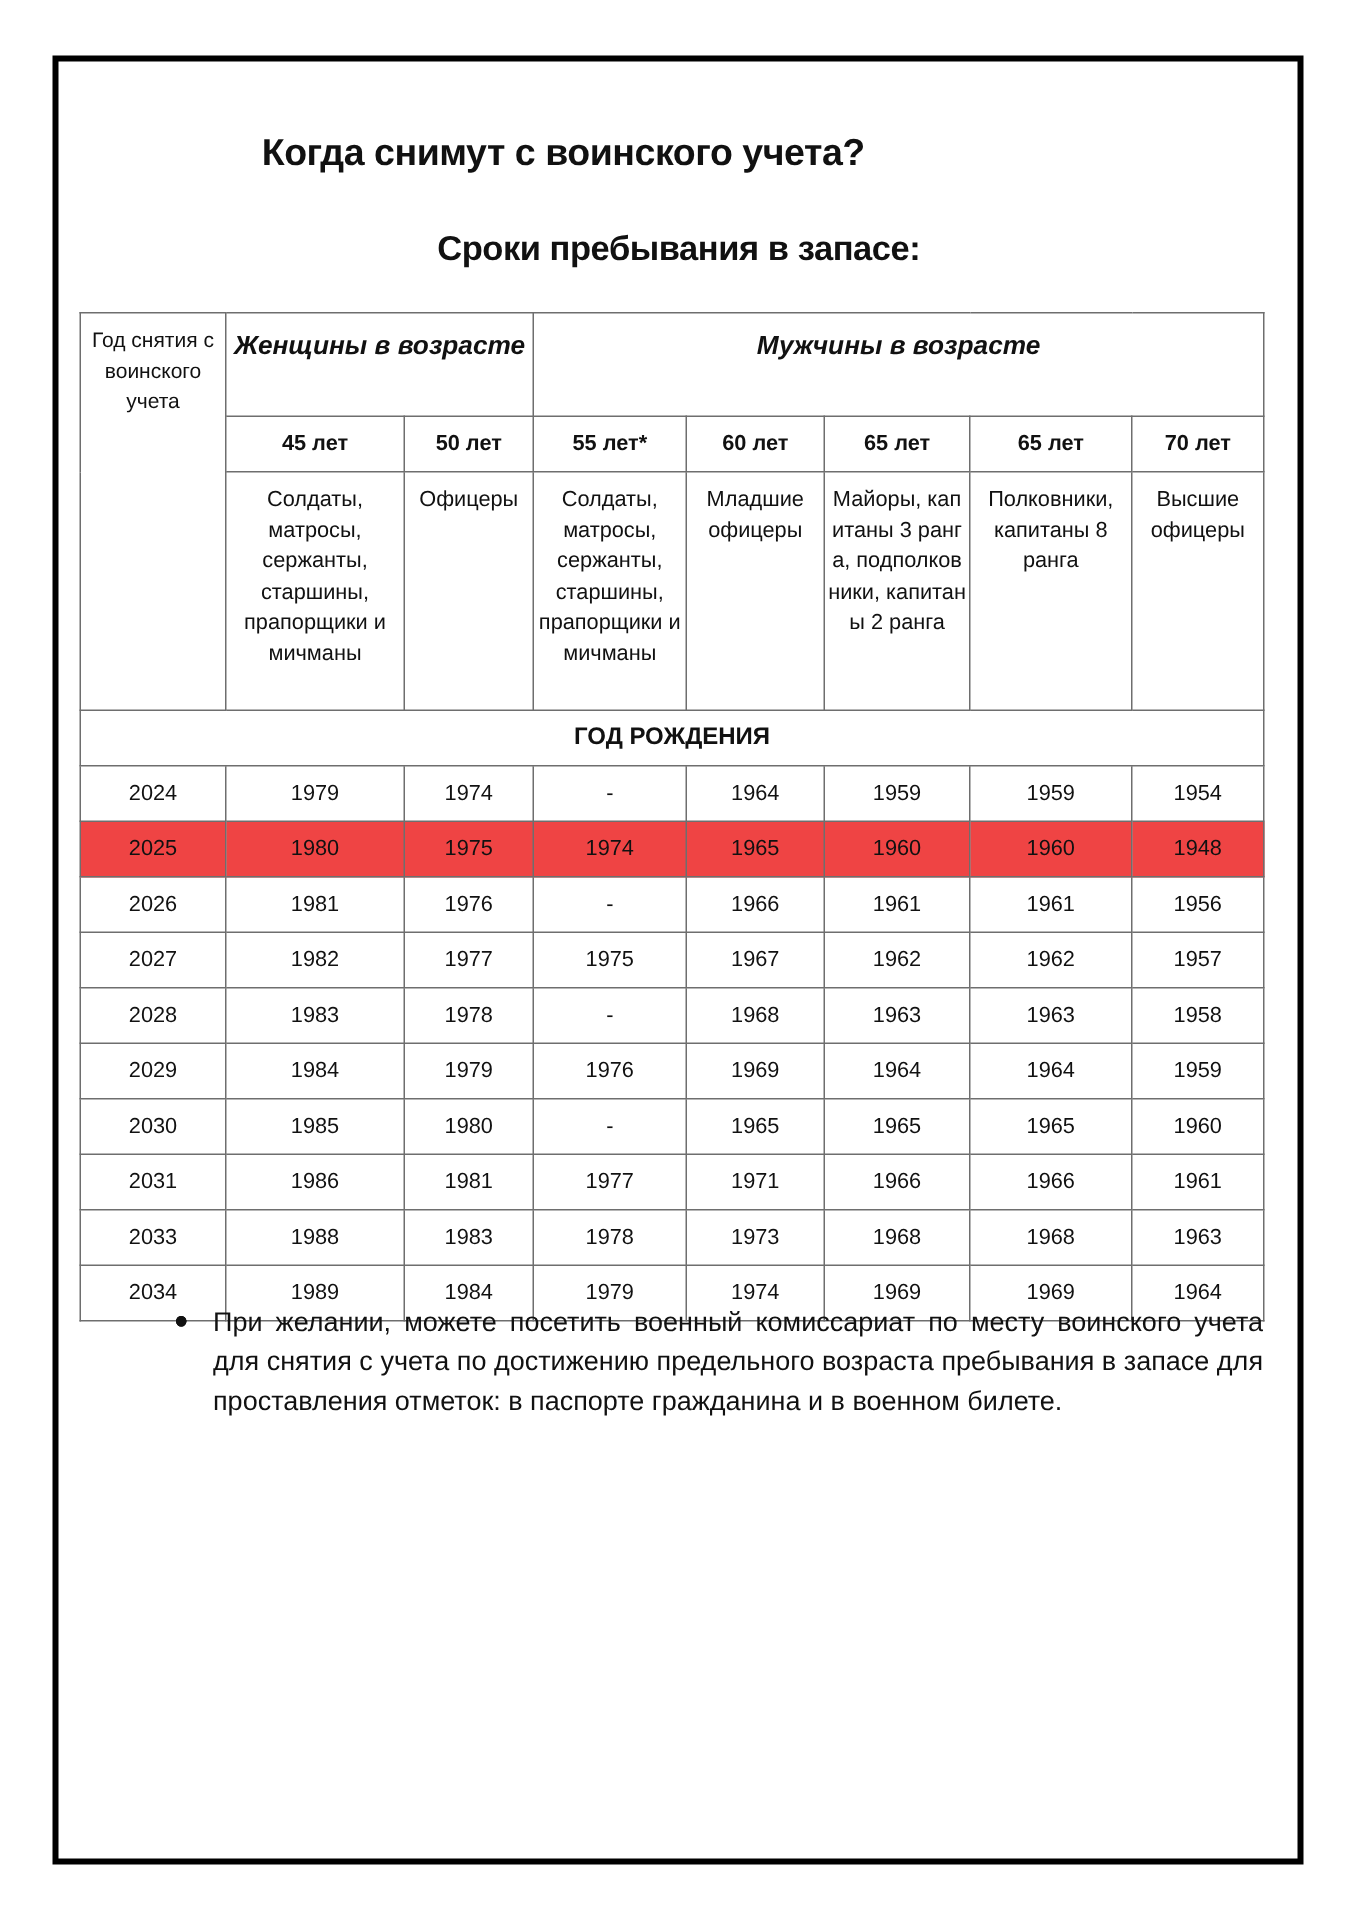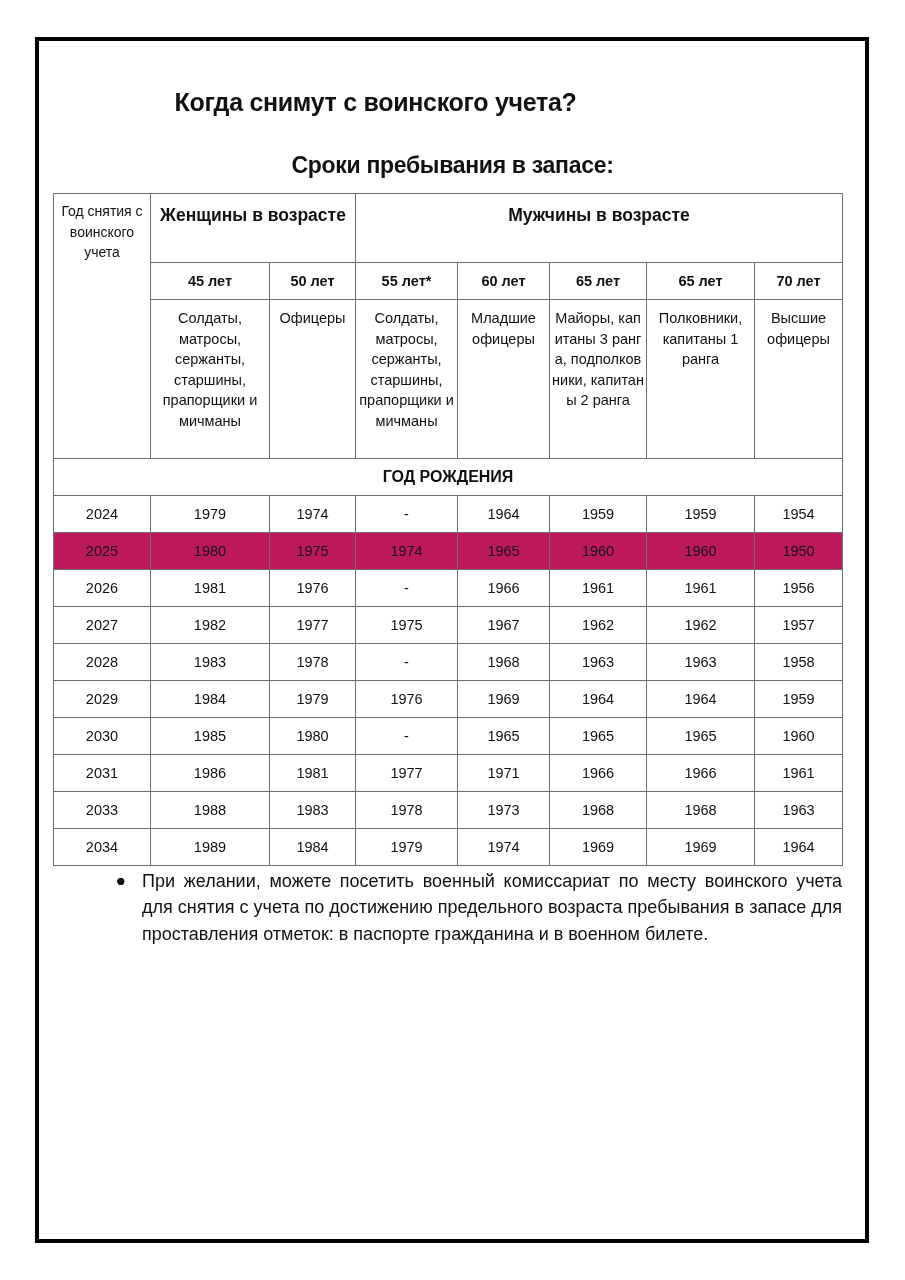--- a/index.html
+++ b/index.html
@@ -40,21 +40,21 @@
       width: 905px;
       top: 152px;
       text-align: center;
       font-weight: bold;
       font-size: 23px;
       letter-spacing: -0.3px;
     }
     table.grid {
       position: absolute;
       left: 53px;
-      top: 193px;
+      top: 208px;
       width: 789px;
       border-collapse: collapse;
       table-layout: fixed;
       font-size: 14.5px;
     }
     table.grid td {
       border: 1.3px solid #6e6e6e;
       text-align: center;
       padding: 0 2px;
       line-height: 20.5px;
@@ -63,41 +63,42 @@
       vertical-align: top;
       padding-top: 7px !important;
       font-size: 14px;
     }
     .h-group {
       vertical-align: top;
       padding-top: 8px !important;
       font-weight: bold;
       font-size: 17.5px;
       line-height: 26px !important;
+      font-style: italic;
     }
     .h-age {
       font-weight: bold;
       font-size: 14.5px;
       height: 36px;
     }
     .h-rank {
       vertical-align: top;
       padding-top: 8px !important;
       height: 150px;
     }
     .h-birth {
       font-weight: bold;
       font-size: 16px;
       height: 36px;
     }
     tr.data-row td {
       height: 36px;
     }
     tr.data-row.hl td {
-      background: #be185d;
+      background: #ef4444;
     }
     ul.notes {
       position: absolute;
       left: 114px;
       top: 868px;
       width: 728px;
       margin: 0;
       padding: 0;
       list-style: none;
       font-size: 18px;
@@ -148,21 +149,21 @@
       <td class="h-age">65 лет</td>
       <td class="h-age">65 лет</td>
       <td class="h-age">70 лет</td>
     </tr>
     <tr>
       <td class="h-rank">Солдаты, матросы, сержанты, старшины, прапорщики и мичманы</td>
       <td class="h-rank">Офицеры</td>
       <td class="h-rank">Солдаты, матросы, сержанты, старшины, прапорщики и мичманы</td>
       <td class="h-rank">Младшие офицеры</td>
       <td class="h-rank" style="word-break:break-all">Майоры, капитаны 3 ранга, подполковники, капитаны 2 ранга</td>
-      <td class="h-rank">Полковники, капитаны 1 ранга</td>
+      <td class="h-rank">Полковники, капитаны 8 ранга</td>
       <td class="h-rank">Высшие офицеры</td>
     </tr>
     <tr>
       <td class="h-birth" colspan="8">ГОД РОЖДЕНИЯ</td>
     </tr>
   <tr class="data-row">
         <td>2024</td>
         <td>1979</td>
         <td>1974</td>
         <td>-</td>
@@ -172,21 +173,21 @@
         <td>1954</td>
       </tr>
       <tr class="data-row hl">
         <td>2025</td>
         <td>1980</td>
         <td>1975</td>
         <td>1974</td>
         <td>1965</td>
         <td>1960</td>
         <td>1960</td>
-        <td>1950</td>
+        <td>1948</td>
       </tr>
       <tr class="data-row">
         <td>2026</td>
         <td>1981</td>
         <td>1976</td>
         <td>-</td>
         <td>1966</td>
         <td>1961</td>
         <td>1961</td>
         <td>1956</td>

